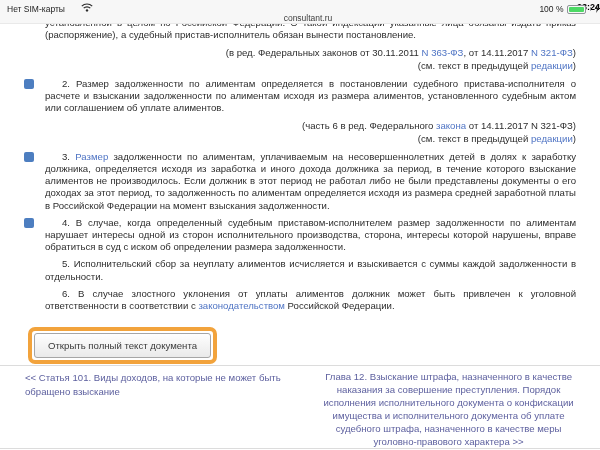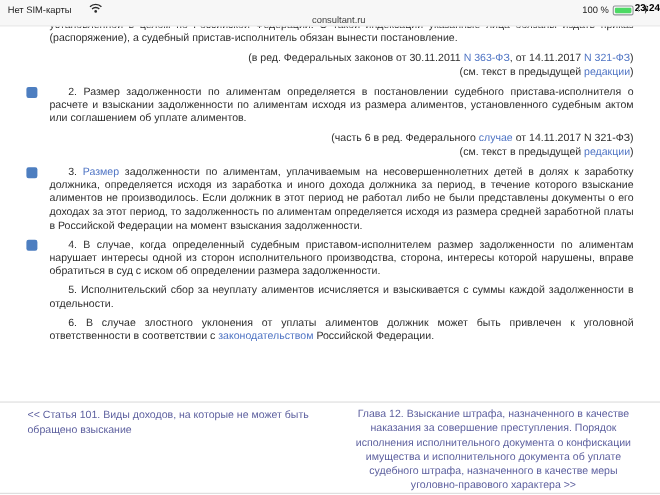--- a/index.html
+++ b/index.html
@@ -12,21 +12,21 @@
   .statusbar {
     position:absolute; top:0; left:0; right:0; height:24px;
     background:#f7f7f7; border-bottom:1px solid #e9e9e9; z-index:10;
   }
   .sb-left { position:absolute; left:7px; top:3px; display:flex; align-items:center; gap:16px;
     font-size:8.5px; color:#1d1d1d; }
   .sb-time { position:absolute; top:2px; left:0; right:0; text-align:right;
     font-size:9px; font-weight:bold; color:#000; }
   .sb-url  { position:absolute; top:13px; left:16px; right:0; text-align:center;
     font-size:8.5px; color:#3e3e3e; }
-  .sb-right { position:absolute; right:10px; top:3.5px; display:flex; align-items:center; gap:3px;
+  .sb-right { position:absolute; right:0; top:3.5px; display:flex; align-items:center; gap:3px;
     font-size:8.5px; color:#1d1d1d; }
   .battery { position:relative; width:19px; height:9px; border:1px solid #8f9498; border-radius:2px; background:#f7f7f7; }
   .battery-fill { position:absolute; inset:1px; background:#4cd964; border-radius:1px; }
   .battery-cap { width:1.5px; height:4px; background:#8f9498; border-radius:0 1px 1px 0; margin-left:1px; }
 
   
   .content {
     position:absolute; top:17px; left:45px; right:24px; z-index:1;
     font-size:9.6px; line-height:12.2px; color:#2d2d2d;
   }
@@ -107,21 +107,21 @@
     <p class="note bottom-gap">
       <span>(см. текст в предыдущей </span><a class="doc-link">редакции</a><span>)</span>
     </p>
 
     <p class="para indent">
       <span class="info-icon">i</span>
       <span>2. Размер задолженности по алиментам определяется в постановлении судебного пристава-исполнителя о расчете и взыскании задолженности по алиментам исходя из размера алиментов, установленного судебным актом или соглашением об уплате алиментов.</span>
     </p>
 
     <p class="note top-gap">
-      <span>(часть 6 в ред. Федерального </span><a class="doc-link">случае</a><span> от 14.11.2017 N 321-ФЗ)</span>
+      <span>(часть 6 в ред. Федерального </span><a class="doc-link">закона</a><span> от 14.11.2017 N 321-ФЗ)</span>
     </p>
     <p class="note bottom-gap">
       <span>(см. текст в предыдущей </span><a class="doc-link">редакции</a><span>)</span>
     </p>
 
     <p class="para indent">
       <span class="info-icon">i</span>
       <span>3. </span><a class="doc-link">Размер</a><span> задолженности по алиментам, уплачиваемым на несовершеннолетних детей в долях к заработку должника, определяется исходя из заработка и иного дохода должника за период, в течение которого взыскание алиментов не производилось. Если должник в этот период не работал либо не были представлены документы о его доходах за этот период, то задолженность по алиментам определяется исходя из размера средней заработной платы в Российской Федерации на момент взыскания задолженности.</span>
     </p>
 
@@ -132,20 +132,25 @@
 
     <p class="para indent">
       <span>5. Исполнительский сбор за неуплату алиментов исчисляется и взыскивается с суммы каждой задолженности в отдельности.</span>
     </p>
 
     <p class="para indent">
       <span>6. В случае злостного уклонения от уплаты алиментов должник может быть привлечен к уголовной ответственности в соответствии с </span><a class="doc-link">законодательством</a><span> Российской Федерации.</span>
     </p>
   </div>
 
+  <div class="btn-wrap">
+    <span class="btn-outline">
+      <button class="open-btn">Открыть полный текст документа</button>
+    </span>
+  </div>
 
   <div class="divider mid"></div>
 
   <div class="footer">
     <div class="footer-prev">
       <a>&lt;&lt; Статья 101. Виды доходов, на которые не может быть обращено взыскание</a>
     </div>
     <div class="footer-next">
       <a>Глава 12. Взыскание штрафа, назначенного в качестве наказания за совершение преступления. Порядок исполнения исполнительного документа о конфискации имущества и исполнительного документа об уплате судебного штрафа, назначенного в качестве меры уголовно-правового характера &gt;&gt;</a>
     </div>

